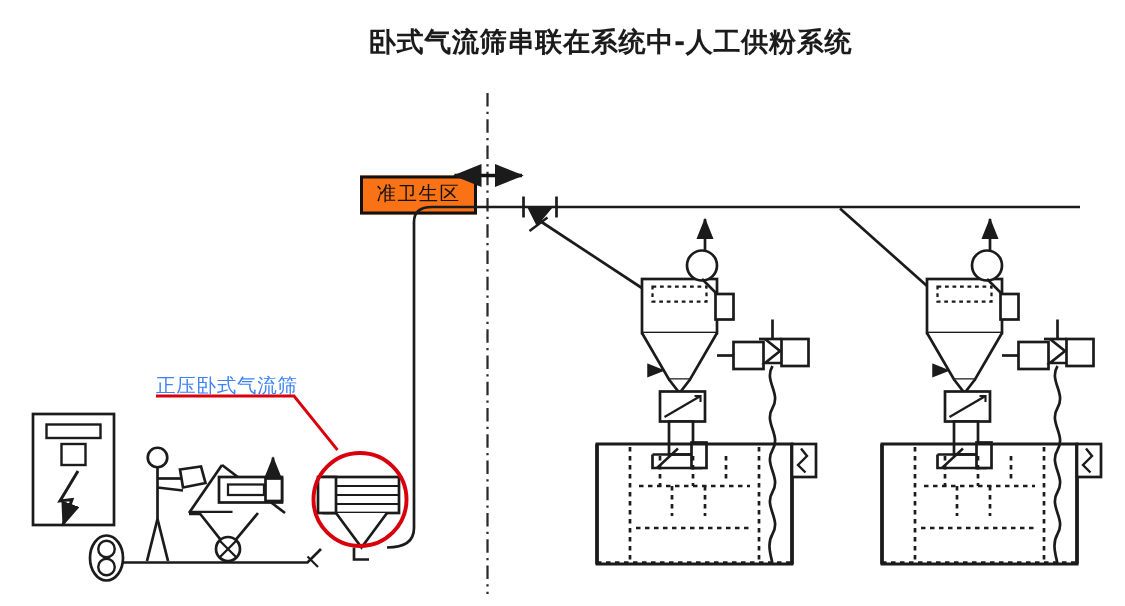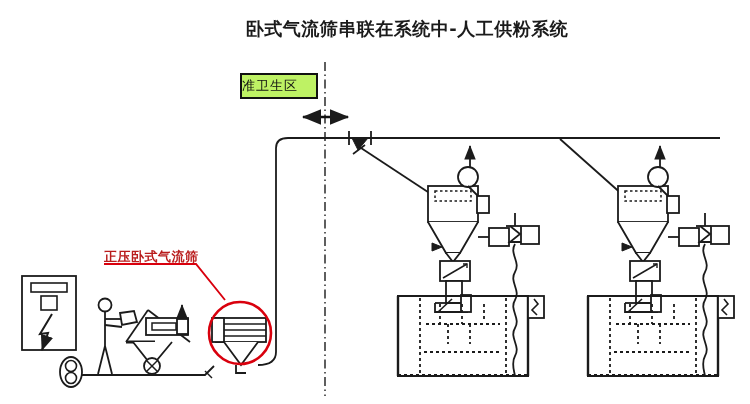--- a/index.html
+++ b/index.html
@@ -30,45 +30,47 @@
     font-weight: bold;
     color: #1b1b1b;
     letter-spacing: 0.5px;
     line-height: 26px;
     font-family: "DejaVu Sans", "Liberation Sans", sans-serif;
     padding-left: 32px;
   }
   .zone-label {
     position: absolute;
     border: 2px solid #111111;
-    background: #bef264;
+    background: #f97316;
     font-size: 13px;
     color: #111111;
     font-family: "DejaVu Sans", "Liberation Sans", sans-serif;
+    text-align: center;
     line-height: 22px;
     height: 22px;
     letter-spacing: 1px;
+    margin-top: 44px;
   }
   #zone-label-semi-clean {
     left: 240px;
     top: 73px;
     width: 74px;
   }
   #zone-label-clean {
     left: 337px;
     top: 73px;
     width: 56px;
   }
   #sieve-callout-label {
     position: absolute;
     left: 104px;
     top: 248px;
     font-size: 13px;
-    font-weight: bold;
-    color: #b91c1c;
+    font-weight: normal;
+    color: #3b82f6;
     font-family: "DejaVu Sans", "Liberation Sans", sans-serif;
     letter-spacing: 0.5px;
     white-space: nowrap;
   }
   svg#diagram-canvas {
     position: absolute;
     left: 0;
     top: 0;
   }
 </style>

